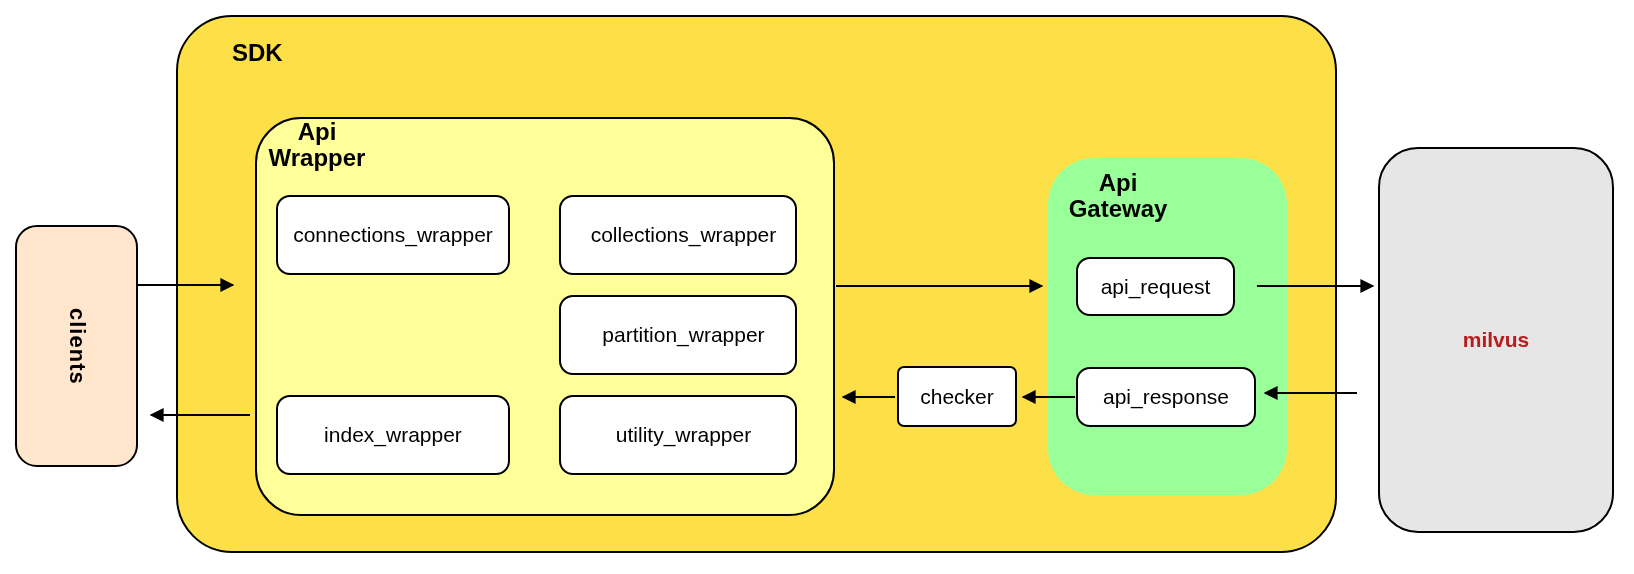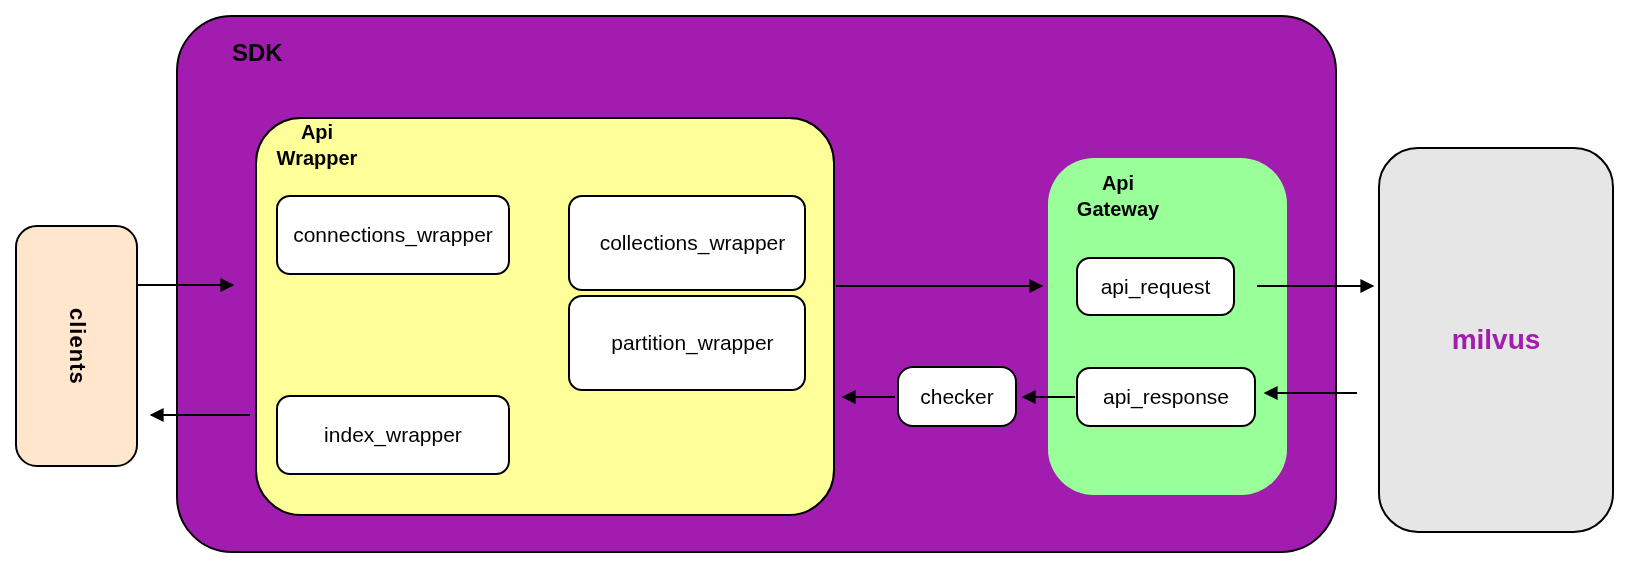--- a/index.html
+++ b/index.html
@@ -16,21 +16,21 @@
     overflow: hidden;
   }
   .box {
     position: absolute;
     box-sizing: border-box;
     border: 2px solid #000000;
   }
   
   #sdk {
     left: 176px; top: 15px; width: 1161px; height: 538px;
-    background: #a21caf;
+    background: #fde047;
     border-radius: 56px;
   }
   #sdk-label {
     position: absolute; left: 54px; top: 22px;
     font-size: 24px; font-weight: bold; color: #000;
     line-height: 28px;
   }
   #clients {
     left: 15px; top: 225px; width: 123px; height: 242px;
     background: #ffe6cc;
@@ -42,59 +42,59 @@
     font-size: 22px; font-weight: bold; color: #000;
     letter-spacing: 1px;
   }
   #api-wrapper {
     left: 77px; top: 100px; width: 580px; height: 399px;
     background: #ffff99;
     border-radius: 46px;
   }
   .container-title {
     position: absolute;
-    font-size: 20px; font-weight: bold; color: #000;
+    font-size: 24px; font-weight: bold; color: #000;
     line-height: 26px; text-align: center;
   }
   #api-wrapper-title { left: 1px; top: 0px; width: 118px; }
   #api-gateway {
     position: absolute;
     left: 870px; top: 141px; width: 239px; height: 337px;
     background: #99ff99;
     border-radius: 46px;
   }
   #api-gateway-title { left: 10px; top: 12px; width: 120px; }
   #milvus {
     left: 1378px; top: 147px; width: 236px; height: 386px;
     background: #e6e6e6;
     border-radius: 40px;
     display: flex; align-items: center; justify-content: center;
-    font-size: 28px; font-weight: bold; color: #a21caf;
+    font-size: 21px; font-weight: bold; color: #b91c1c;
   }
   
   .node {
     position: absolute;
     box-sizing: border-box;
     border: 2px solid #000000;
     background: #ffffff;
     border-radius: 14px;
     display: flex; align-items: center; justify-content: center;
     font-size: 21px; color: #000;
     white-space: nowrap;
   }
   .wcol-left  { left: 19px;  width: 234px; height: 80px; }
-  .wcol-right { left: 311px; width: 238px; height: 96px; padding-left: 11px; }
+  .wcol-right { left: 302px; width: 238px; height: 80px; padding-left: 11px; }
   .wrow-0 { top: 76px; }
   .wrow-1 { top: 176px; }
   .wrow-2 { top: 276px; }
   #node-api-request  { left: 28px; top: 99px;  width: 159px; height: 59px; }
   #node-api-response { left: 28px; top: 209px; width: 180px; height: 60px; }
   #node-checker {
     left: 719px; top: 349px; width: 120px; height: 61px;
-    border-radius: 16px;
+    border-radius: 7px;
   }
   
   #arrows {
     position: absolute; left: 0; top: 0;
     width: 1634px; height: 574px;
     pointer-events: none;
     z-index: 10;
   }
   #arrows line { stroke: #000000; stroke-width: 2px; }
 </style>
@@ -112,20 +112,21 @@
 
     <div id="api-wrapper" class="box">
       <div id="api-wrapper-title" class="container-title">
         <div>Api</div>
         <div>Wrapper</div>
       </div>
       <div class="node wcol-left wrow-0">connections_wrapper</div>
       <div class="node wcol-left wrow-2">index_wrapper</div>
       <div class="node wcol-right wrow-0">collections_wrapper</div>
       <div class="node wcol-right wrow-1">partition_wrapper</div>
+      <div class="node wcol-right wrow-2">utility_wrapper</div>
     </div>
 
     <div id="node-checker" class="node">checker</div>
 
     <div id="api-gateway">
       <div id="api-gateway-title" class="container-title">
         <div>Api</div>
         <div>Gateway</div>
       </div>
       <div id="node-api-request" class="node">api_request</div>

